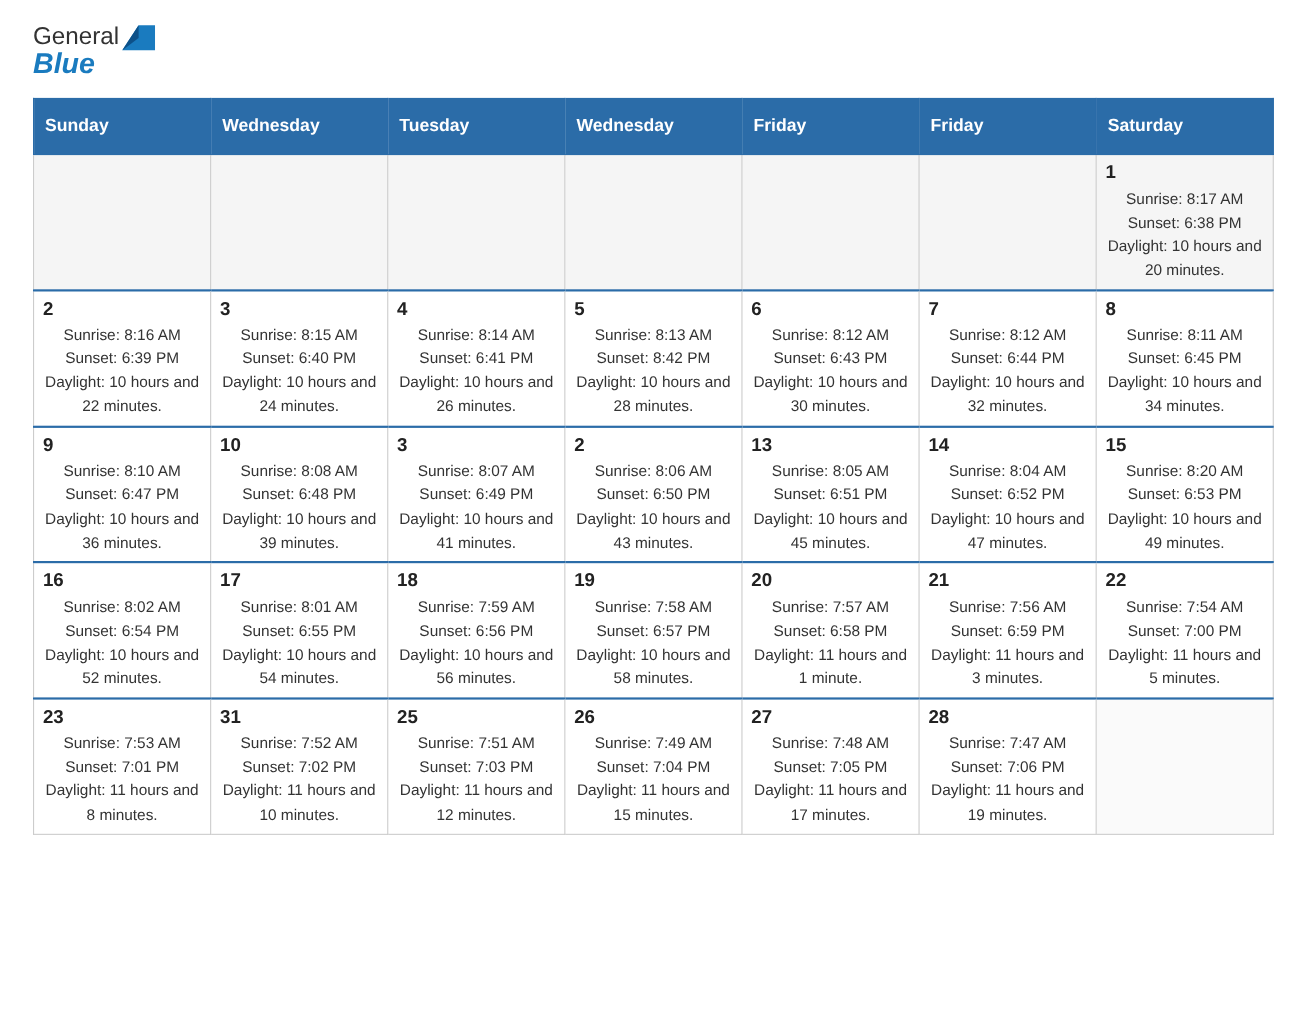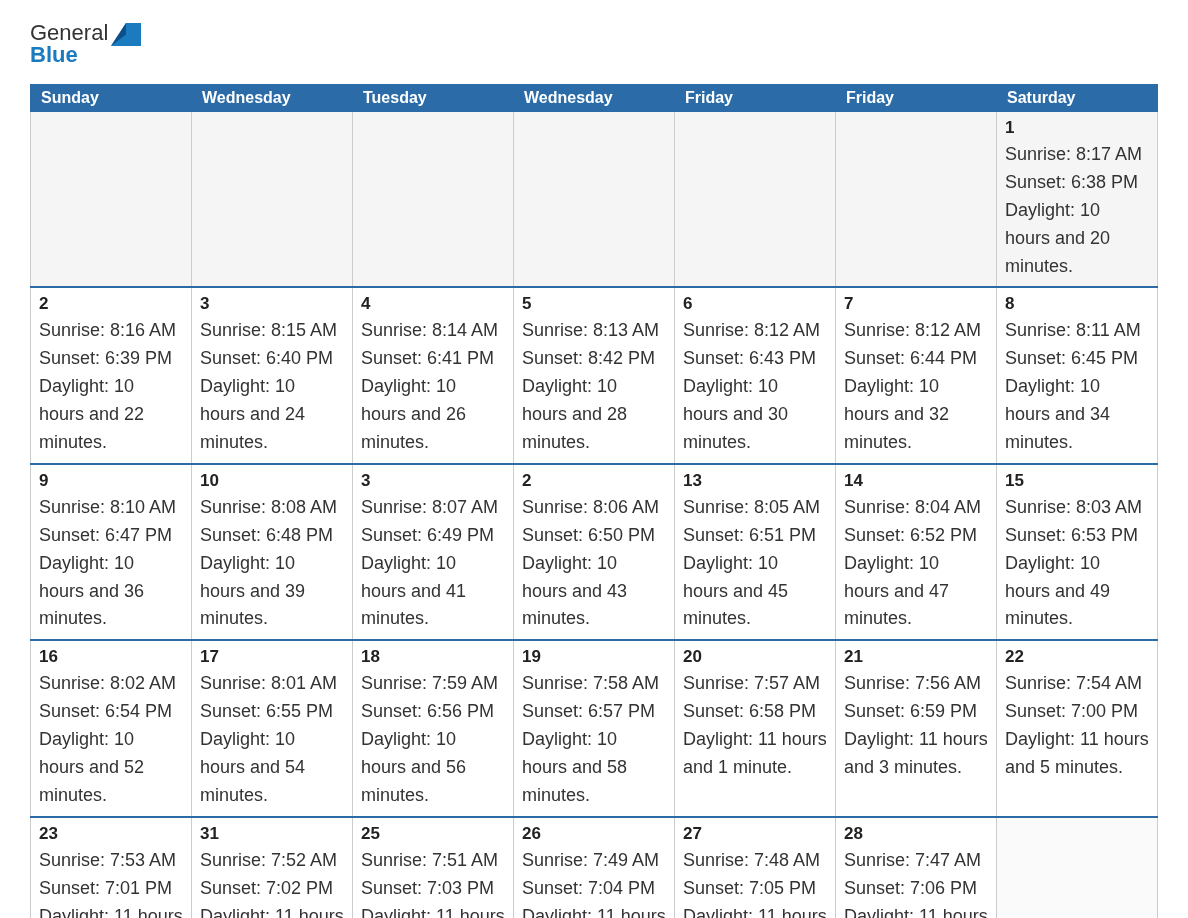--- a/index.html
+++ b/index.html
@@ -38,62 +38,63 @@
     .calendar {
       width: 100%;
       border-collapse: collapse;
       margin-top: 8px;
     }
     .calendar th {
       background: #2b6ca8;
       color: #fff;
       font-size: 16px;
       font-weight: bold;
-      padding: 4px 10px;
+      padding: 16px 10px;
       text-align: left;
       border: 1px solid #2b6ca8;
     }
     .calendar td {
       border: 1px solid #ccc;
       vertical-align: top;
       padding: 6px 8px;
       width: 14.28%;
       min-height: 110px;
       height: 110px;
     }
     .calendar tr:first-child td { background: #f5f5f5; }
     .day-num {
       font-size: 17px;
       font-weight: bold;
       color: #222;
       display: block;
       margin-bottom: 3px;
     }
     .day-info {
-      font-size: 18px;
+      font-size: 14px;
       color: #333;
       line-height: 1.55;
+      text-align: center;
     }
     .empty-cell { background: #fafafa; }
     .week-row td { border-top: 2px solid #2b6ca8; }
   </style>
 </head>
 <body>
 
 <div class="header">
   <div class="logo">
     <div style="display:flex;flex-direction:column;align-items:flex-start;">
       <div style="display:flex;align-items:center;">
         <span style="font-size:22px;color:#333;font-weight:normal;">General</span>
         <svg width="30" height="26" viewBox="0 0 30 26" style="margin-left:3px;">
           <polygon points="0,26 30,26 30,3 15,3" fill="#1a7bbf"></polygon>
           <polygon points="0,26 15,3 15,14.5" fill="#0d5088"></polygon>
         </svg>
       </div>
-      <span style="font-size:22px;color:#1a7bbf;font-weight:bold;margin-top:-4px;">Blue</span>
+      <span style="font-size:26px;color:#1a7bbf;font-weight:bold;margin-top:-4px;font-style:italic;">Blue</span>
     </div>
   </div>
   <div class="title-block">
     <div class="month-title"></div>
     <div class="location"></div>
   </div>
 </div>
 
 <table class="calendar">
   <thead>
@@ -212,21 +213,21 @@
         </td>
         <td>
           <span class="day-num">14</span>
           <div class="day-info">Sunrise: 8:04 AM
 Sunset: 6:52 PM
 Daylight: 10 hours
 and 47 minutes.</div>
         </td>
         <td>
           <span class="day-num">15</span>
-          <div class="day-info">Sunrise: 8:03 AM
+          <div class="day-info">Sunrise: 8:20 AM
 Sunset: 6:53 PM
 Daylight: 10 hours
 and 49 minutes.</div>
         </td>
       </tr>
       <tr class="week-row">
         <td>
           <span class="day-num">16</span>
           <div class="day-info">Sunrise: 8:02 AM
 Sunset: 6:54 PM

